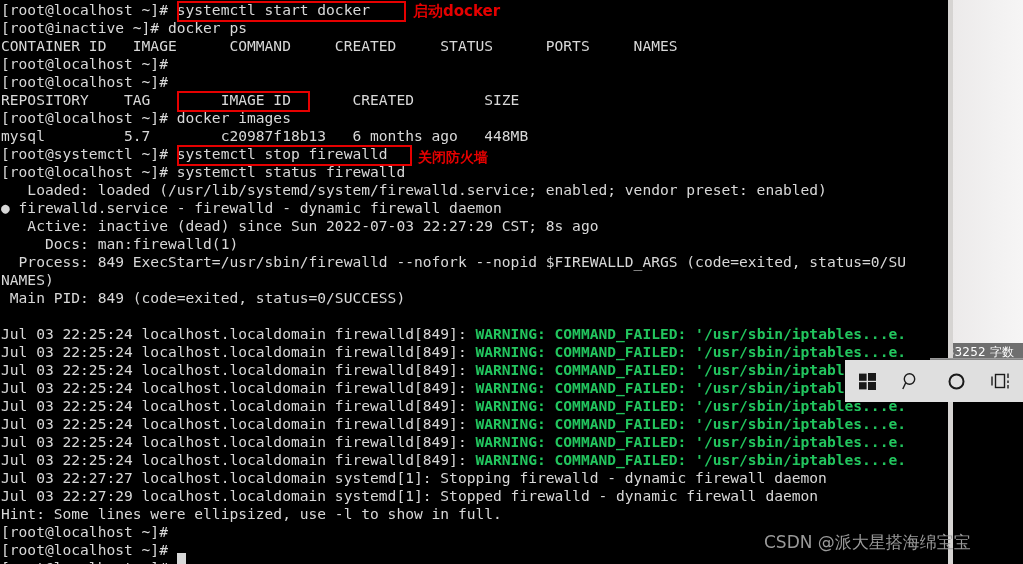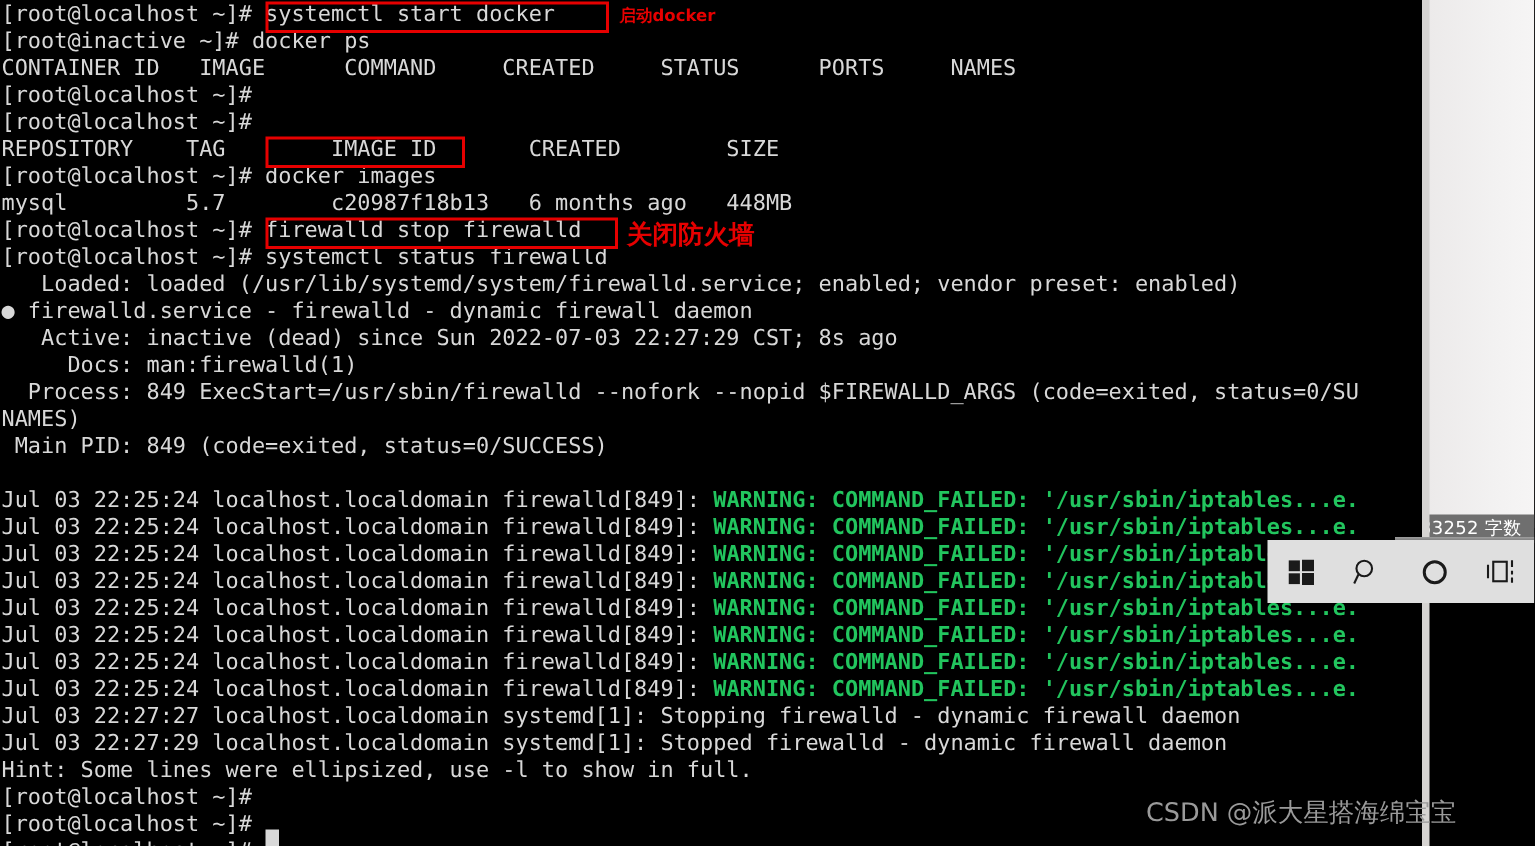--- a/index.html
+++ b/index.html
@@ -97,26 +97,26 @@
   }
   #redbox-start-docker { left: 177px; top: 1px;  width: 229px; height: 21px; }
   #redbox-docker-images{ left: 177px; top: 91px; width: 133px; height: 21px; }
   #redbox-stop-fw      { left: 177px; top: 145px;width: 235px; height: 21px; }
 
   .annot {
     position: absolute;
     color: #e60000;
     font-family: "DejaVu Sans", "Liberation Sans", sans-serif;
     font-weight: bold;
-    font-size: 11px;
+    font-size: 15px;
     line-height: 18px;
     white-space: nowrap;
   }
   #annot-start-docker { left: 413px; top: 2px; }
-  #annot-stop-fw      { left: 418px; top: 148px; font-size: 17px; }
+  #annot-stop-fw      { left: 418px; top: 148px; font-size: 14px; }
 
   
   #taskbar {
     position: absolute;
     left: 845px;
     top: 360px;
     width: 178px;
     height: 42px;
     background: #dfdfdf;
     display: flex;
@@ -178,21 +178,21 @@
 
   <div id="terminal">
       <div class="tline">[root@localhost ~]# systemctl start docker</div>
       <div class="tline">[root@inactive ~]# docker ps</div>
       <div class="tline">CONTAINER ID   IMAGE      COMMAND     CREATED     STATUS      PORTS     NAMES</div>
       <div class="tline">[root@localhost ~]# </div>
       <div class="tline">[root@localhost ~]# </div>
       <div class="tline">REPOSITORY    TAG        IMAGE ID       CREATED        SIZE</div>
       <div class="tline">[root@localhost ~]# docker images</div>
       <div class="tline">mysql         5.7        c20987f18b13   6 months ago   448MB</div>
-      <div class="tline">[root@localhost ~]# firewalld stop firewalld</div>
+      <div class="tline">[root@systemctl ~]# systemctl stop firewalld</div>
       <div class="tline">[root@localhost ~]# systemctl status firewalld</div>
       <div class="tline">   Loaded: loaded (/usr/lib/systemd/system/firewalld.service; enabled; vendor preset: enabled)</div>
       <div class="tline">● firewalld.service - firewalld - dynamic firewall daemon</div>
       <div class="tline">   Active: inactive (dead) since Sun 2022-07-03 22:27:29 CST; 8s ago</div>
       <div class="tline">     Docs: man:firewalld(1)</div>
       <div class="tline">  Process: 849 ExecStart=/usr/sbin/firewalld --nofork --nopid $FIREWALLD_ARGS (code=exited, status=0/SU</div>
       <div class="tline">NAMES)</div>
       <div class="tline"> Main PID: 849 (code=exited, status=0/SUCCESS)</div>
       <div class="tline">&nbsp;</div>
       <div class="tline bold-warn"><span>Jul 03 22:25:24 localhost.localdomain firewalld[849]: </span><b>WARNING: COMMAND_FAILED: '/usr/sbin/iptables...e.</b></div>

